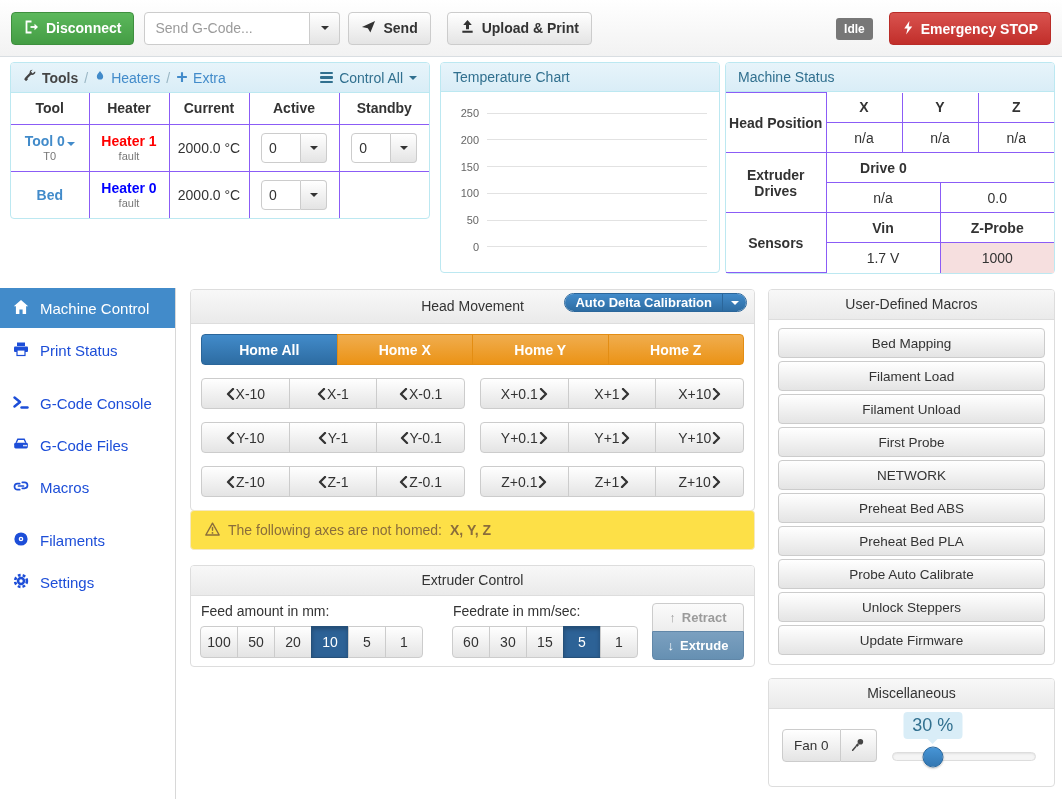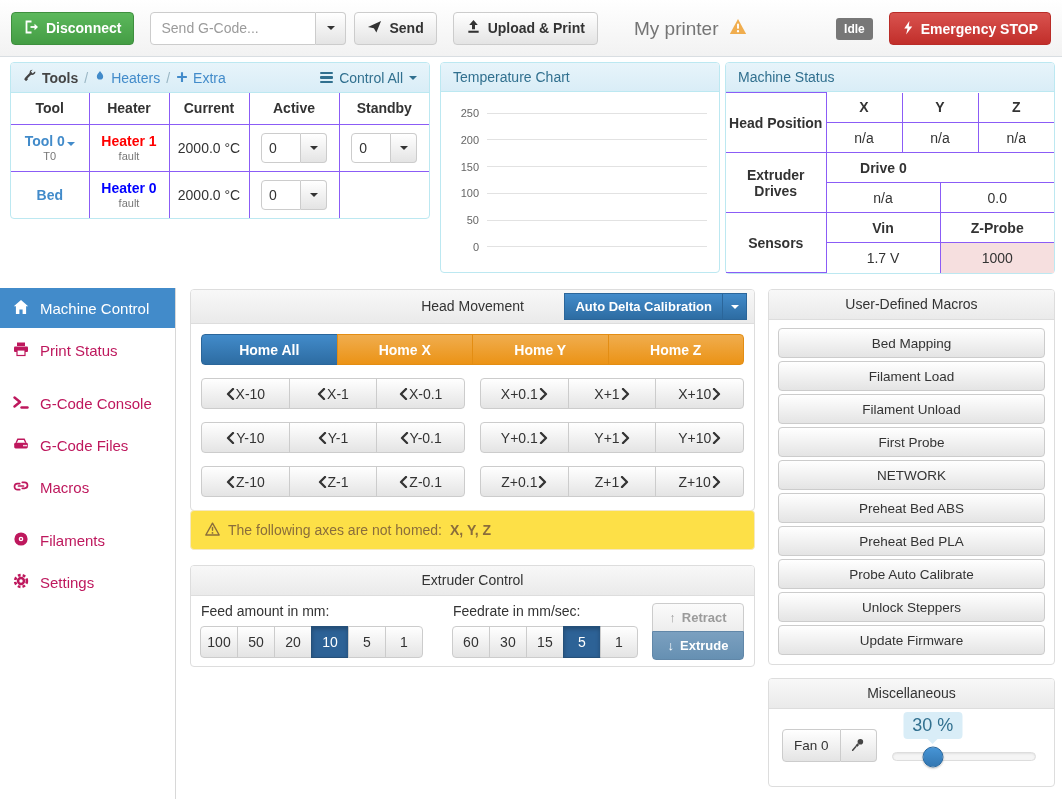--- a/index.html
+++ b/index.html
@@ -10,21 +10,21 @@
   
   .navbar { position:absolute; top:0; left:0; right:0; height:57px;
             background:linear-gradient(#ffffff,#f2f2f2); border-bottom:1px solid #d9dee2;
             display:flex; align-items:center; padding:0 11px; z-index:5; }
   .btn { height:33px; padding:0 12px; border:1px solid #ccc; border-radius:4px;
          background:linear-gradient(#ffffff,#e4e4e4); color:#333; font-family:inherit;
          font-size:14px; font-weight:bold; display:inline-flex; align-items:center; gap:7px;
          cursor:pointer; white-space:nowrap; }
   .btn-success { background:linear-gradient(#5cb85c,#449d44); border-color:#3e8f3e; color:#fff; }
   .btn-danger  { background:linear-gradient(#d9534f,#c12e2a); border-color:#b92c28; color:#fff; }
-  .gcode-group { display:inline-flex; margin-left:16px; }
+  .gcode-group { display:inline-flex; margin-left:10px; }
   .gcode-input { width:166px; height:33px; border:1px solid #ccc; border-radius:4px 0 0 4px;
                  padding:0 10px; font-size:14px; font-family:inherit; color:#555; }
   .gcode-input::placeholder { color:#9b9b9b; }
   .dd-seg { width:30px; height:33px; border:1px solid #ccc; border-left:0; border-radius:0 4px 4px 0;
             background:linear-gradient(#ffffff,#e4e4e4); display:inline-flex; align-items:center;
             justify-content:center; cursor:pointer; }
   .caret { display:inline-block; width:0; height:0; border-left:4px solid transparent;
            border-right:4px solid transparent; border-top:4px dashed #333; }
   .navbar-title { position:absolute; left:634px; top:0; height:57px; display:flex;
                   align-items:center; gap:11px; font-size:19px; color:#757575; }
@@ -87,29 +87,29 @@
   .status-tbl td, .status-tbl th { height:30px; font-size:14px; }
   .status-tbl .lbl { font-weight:bold; }
   .half-hdr { width:50%; text-align:center; font-weight:bold; }
   .zprobe-cell { background:#f6dfdf; }
 
   
   .sidebar { position:absolute; left:0; top:288px; width:176px; bottom:0;
              border-right:1px solid #d8d8d8; background:#fff; }
   .nav-group { margin-bottom:13px; }
   .nav-item { height:40px; display:flex; align-items:center; gap:11px; padding:0 13px;
-              color:#be185d; font-size:15px; cursor:pointer; margin-bottom:2px; }
+              color:#1d4ed8; font-size:15px; cursor:pointer; margin-bottom:2px; }
   .nav-item.active { background:#428bca; color:#fff; }
   .nav-item svg { flex:0 0 auto; }
 
   
   .hm-panel { left:190px; top:289px; width:565px; }
   .hm-head { position:relative; text-align:center; height:34px; line-height:21px; }
-  .split-btn { position:absolute; right:7px; top:3px; display:inline-flex; height:27px;
-               border-radius:0; overflow:hidden; border:1px solid #2b669a; cursor:pointer; }
+  .split-btn { position:absolute; right:7px; top:3px; display:inline-flex; height:19px;
+               border-radius:12px; overflow:hidden; border:1px solid #2b669a; cursor:pointer; }
   .split-main { background:linear-gradient(#428bca,#2d6ca2); color:#fff; font-size:13px;
                 font-weight:bold; display:flex; align-items:center; padding:0 10px; }
   .split-caret { background:linear-gradient(#428bca,#2d6ca2); width:24px; display:flex;
                  align-items:center; justify-content:center; border-left:1px solid #2b669a; }
   .split-caret .caret { border-top-color:#fff; }
   .hm-body { padding:10px; }
   .home-row { display:flex; margin-bottom:13px; }
   .home-btn { flex:1; height:31px; border:1px solid #e38d13; margin-left:-1px; color:#fff;
               font-weight:bold; font-size:14px; display:flex; align-items:center;
               justify-content:center; background:linear-gradient(#f0ad4e,#eb9316); cursor:pointer; }
@@ -222,30 +222,20 @@
     <button class="btn" style="margin-left:16px">
       <span>
         <svg width="15" height="15" viewBox="0 0 16 16">
             <path d="M8 1l4.6 5.5H9.6V11H6.4V6.5H3.4z" fill="#333"></path>
             <rect x="2.5" y="12.5" width="11" height="2.2" fill="#333"></rect>
           </svg>
       </span>
       <span>Upload &amp; Print</span>
     </button>
 
-    <div class="navbar-title">
-      <span>My printer</span>
-      <span>
-        <svg width="18" height="17" viewBox="0 0 17 16">
-            <path d="M8.5 1L16.2 15H.8z" fill="#f0ad4e"></path>
-            <rect x="7.6" y="5.2" width="1.8" height="5" rx="0.9" fill="#fff"></rect>
-            <circle cx="8.5" cy="12.5" r="1.1" fill="#fff"></circle>
-          </svg>
-      </span>
-    </div>
 
     <div class="navbar-right">
       <span class="status-badge">Idle</span>
       <button class="btn btn-danger">
         <span>
           <svg width="12" height="15" viewBox="0 0 12 16">
               <path d="M7.5 1L2 9h3.5L4 15.5 10.5 7H6.8z" fill="#fff"></path>
             </svg>
         </span>
         <span>Emergency STOP</span>

